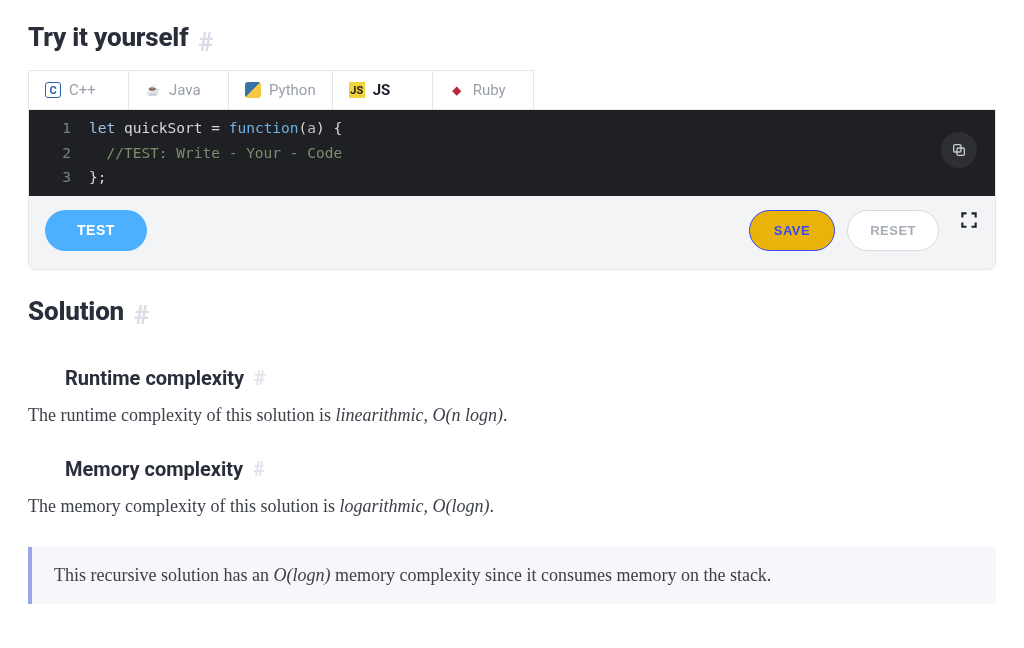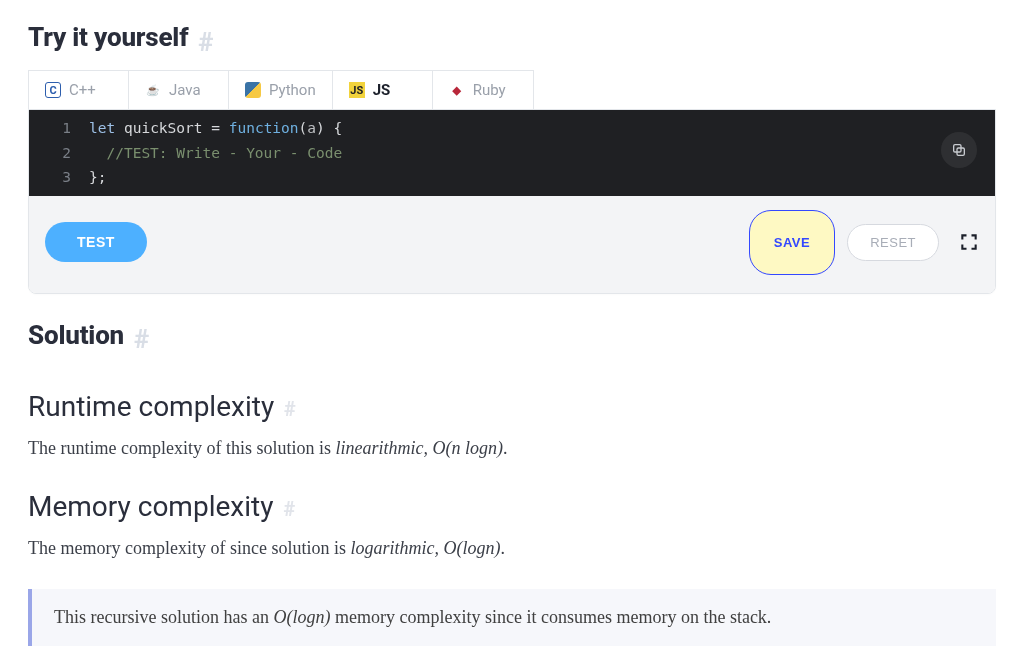--- a/index.html
+++ b/index.html
@@ -11,26 +11,27 @@
   }
   h2.section {
     font-size: 26px;
     font-weight: 800;
     color: #2a2e3b;
     letter-spacing: -0.2px;
     margin-bottom: 18px;
     display: inline-block;
   }
   h3.sub {
-    font-size: 28px;
-    font-weight: 400;
+    font-size: 20px;
+    font-weight: 700;
     color: #2a2e3b;
     margin-top: 22px;
     margin-bottom: 12px;
     display: inline-block;
+    margin-left: 37px;
   }
   .anchor {
     color: #d9dee6;
     font-size: 26px;
     font-weight: 800;
     margin-left: 6px;
     vertical-align: middle;
   }
   .anchor-sm {
     color: #e1e4ea;
@@ -112,52 +113,51 @@
     border-radius: 50%;
     background: rgba(255,255,255,0.07);
     display: flex; align-items:center; justify-content:center;
     color:#c8cbd0;
     cursor: pointer;
   }
 
   .toolbar {
     background: #f3f4f6;
     display: flex;
-    align-items: center;
     padding: 14px 16px 18px 16px;
     gap: 12px;
   }
   .btn-test {
     background: #4db0ff;
     color: #fff;
     border: none;
     font-weight: 800;
     font-size: 14px;
     letter-spacing: 0.5px;
     padding: 12px 32px;
     border-radius: 24px;
     cursor: pointer;
   }
   .spacer { flex: 1; }
   .btn-save {
-    background: #fef9c3;
+    background: #eab308;
     color: #3448ff;
     border: 1.5px solid #3448ff;
     font-weight: 800;
     font-size: 13px;
     letter-spacing: 0.5px;
-    padding: 24px 24px;
+    padding: 12px 24px;
     border-radius: 22px;
     cursor: pointer;
   }
   .btn-reset {
     background: #fff;
     color: #a8adb7;
     border: 1.5px solid #d6d9df;
-    font-weight: 400;
+    font-weight: 700;
     font-size: 13px;
     letter-spacing: 0.5px;
     padding: 10px 22px;
     border-radius: 22px;
     cursor: pointer;
   }
   .fullscreen {
     width: 20px; height: 20px;
     color:#1b1f2a;
     margin-left: 8px;
@@ -265,19 +265,19 @@
   </div>
   <p class="body">
     <span>The runtime complexity of this solution is </span><em class="term">linearithmic, </em><span class="math">O(n logn)</span><span>.</span>
   </p>
 
   <div>
     <h3 class="sub">Memory complexity</h3>
     <span class="anchor-sm">#</span>
   </div>
   <p class="body">
-    <span>The memory complexity of since solution is </span><em class="term">logarithmic, </em><span class="math">O(logn)</span><span>.</span>
+    <span>The memory complexity of this solution is </span><em class="term">logarithmic, </em><span class="math">O(logn)</span><span>.</span>
   </p>
 
   <blockquote class="note">
     <span>This recursive solution has an </span><span class="math">O(logn)</span><span> memory complexity since it consumes memory on the stack.</span>
   </blockquote>
 </div>
 
 </body></html>

